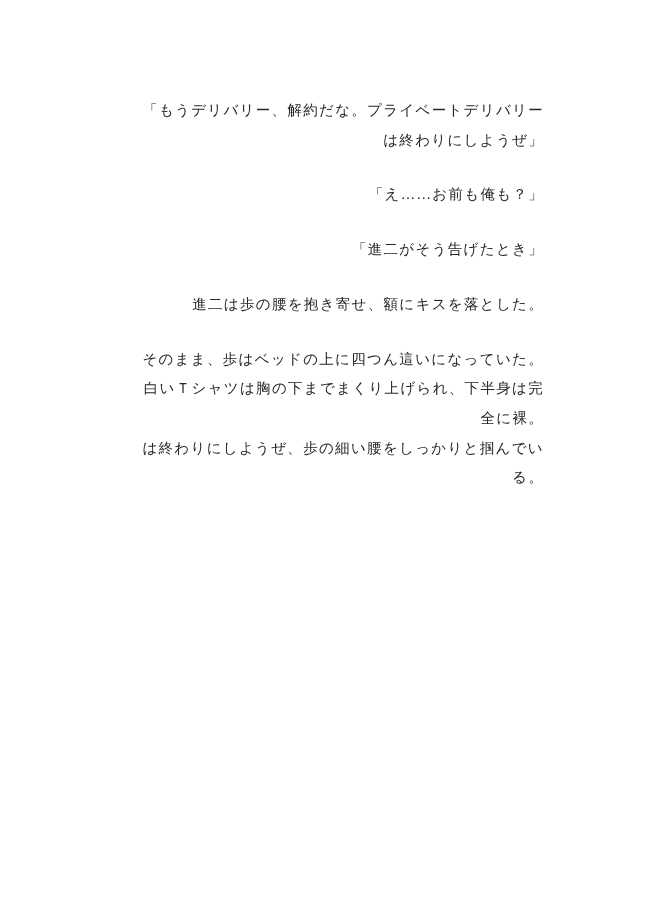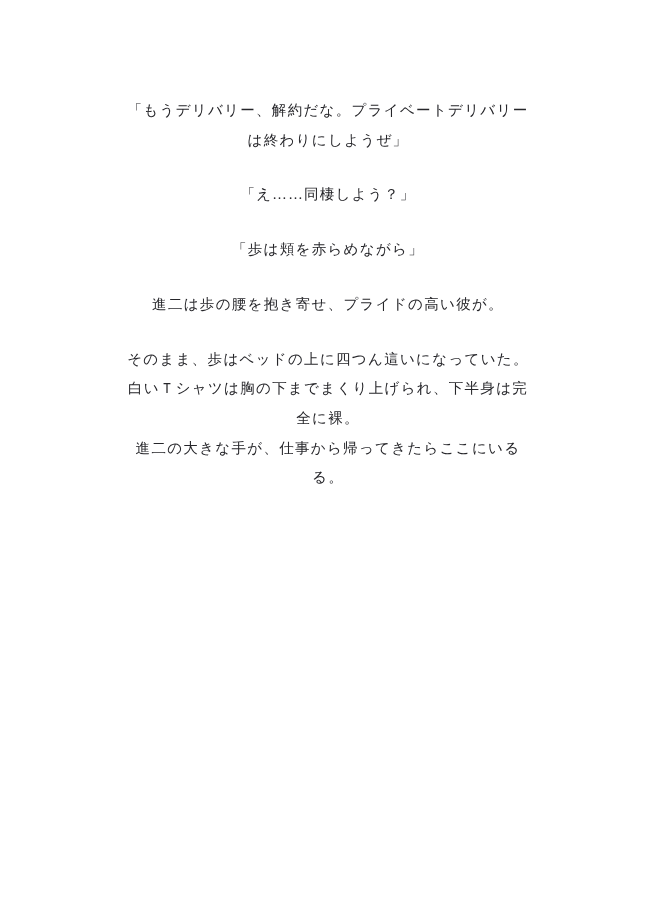--- a/index.html
+++ b/index.html
@@ -18,39 +18,39 @@
     width: 656px;
     height: 910px;
     padding: 96px 112px 60px 112px;
     background: #ffffff;
   }
   .body-text {
     font-size: 14.5px;
     line-height: 2.05;
     letter-spacing: 0.09em;
     color: #26262a;
-    text-align: center;
+    text-align: right;
   }
   .para {
     margin: 0 0 25px 0;
     white-space: pre-line;
   }
   .para:last-child {
     margin-bottom: 0;
   }
 </style>
 </head>
 <body>
 
 <div class="page">
   <div class="body-text">
     <p class="para">「もうデリバリー、解約だな。プライベートデリバリー
 は終わりにしようぜ」</p>
-    <p class="para">「え……同棲しよう？」</p>
-    <p class="para">「歩は頬を赤らめながら」</p>
-    <p class="para">進二は歩の腰を抱き寄せ、プライドの高い彼が。</p>
+    <p class="para">「え……お前も俺も？」</p>
+    <p class="para">「進二がそう告げたとき」</p>
+    <p class="para">進二は歩の腰を抱き寄せ、額にキスを落とした。</p>
     <p class="para">そのまま、歩はベッドの上に四つん這いになっていた。
 白いＴシャツは胸の下までまくり上げられ、下半身は完
 全に裸。
-進二の大きな手が、仕事から帰ってきたらここにいる
+は終わりにしようぜ、歩の細い腰をしっかりと掴んでい
 る。</p>
   </div>
 </div>
 
 </body></html>

